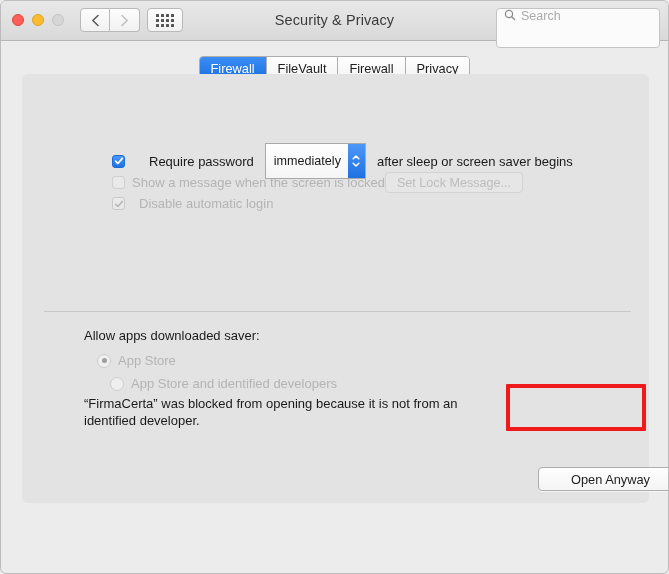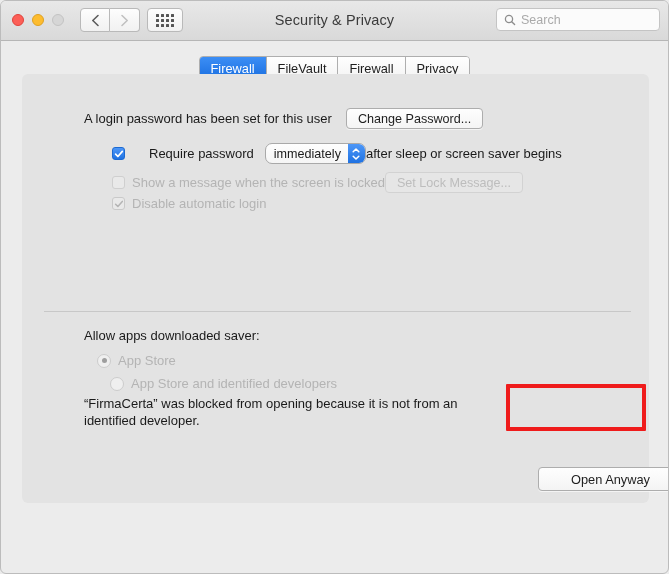--- a/index.html
+++ b/index.html
@@ -91,26 +91,26 @@
     text-align: center;
     font-size: 14.5px;
     color: #3b3b3b;
     font-weight: 400;
     letter-spacing: 0.1px;
   }
 
   .searchbox {
     position: absolute;
     right: 8px; top: 7px;
-    width: 164px; height: 23px;
+    width: 164px; height: 40px;
     background: #fbfbfb;
     border: 1px solid #c4c4c4;
     border-radius: 4px;
     box-sizing: border-box;
-    display: flex; align-items: center;
+    display: flex; 
     padding-left: 7px;
   }
   .searchbox .sicon { margin-right: 5px; }
   .searchbox .sph {
     font-size: 12.5px; color: #aaa;
   }
 
   
   .tabsrow {
     position: absolute;
@@ -208,24 +208,24 @@
     border: 1px solid #cccccc;
   }
   .rad .dot {
     width: 5px; height: 5px; border-radius: 50%;
     background: #9e9e9e;
   }
 
   
   .popup {
     display: inline-flex; align-items: center;
-    height: 21px;
+    height: 36px;
     background: linear-gradient(to bottom,#fefefe,#f5f5f5);
     border: 1px solid #a9a9a9;
-    border-radius: 7px;
+    border-radius: 0;
     box-sizing: border-box;
     overflow: hidden;
     justify-content: space-between;
   }
   .popup .pv {
     padding: 0 7px 0 8px;
     font-size: 12.6px;
     color: #1a1a1a;
     white-space: nowrap;
   }
@@ -328,59 +328,55 @@
     <div class="tabs">
       <div class="tab active">Firewall</div>
       <div class="tab">FileVault</div>
       <div class="tab">Firewall</div>
       <div class="tab">Privacy</div>
     </div>
   </div>
 
   <div class="panel">
 
-    <div class="row" style="left:62px; top:34px;">
-      <span class="lbl">A login password has been set for this user</span>
-      <span class="pbtn" style="margin-left:14px;">Change Password...</span>
-    </div>
 
     <div class="row" style="left:90px; top:69px;">
       <span class="cbx on">
         <svg width="10" height="10" viewBox="0 0 10 10">
           <polyline points="1.6,5.2 3.9,7.5 8.3,2.4" fill="none" stroke="#ffffff" stroke-width="1.7" stroke-linecap="round" stroke-linejoin="round"></polyline>
         </svg>
       </span>
       <span class="lbl" style="margin-left:24px;">Require password</span>
       <span class="popup" style="margin-left:11px;">
         <span class="pv">immediately</span>
         <span class="parrows">
           <svg width="8" height="5" viewBox="0 0 8 5">
             <polyline points="1.2,3.8 4,1 6.8,3.8" fill="none" stroke="#fff" stroke-width="1.5" stroke-linecap="round" stroke-linejoin="round"></polyline>
           </svg>
           <svg width="8" height="5" viewBox="0 0 8 5">
             <polyline points="1.2,1.2 4,4 6.8,1.2" fill="none" stroke="#fff" stroke-width="1.5" stroke-linecap="round" stroke-linejoin="round"></polyline>
           </svg>
         </span>
       </span>
-      <span class="lbl" style="">after sleep or screen saver begins</span>
+      <span class="lbl" style="margin-left:11px;">after sleep or screen saver begins</span>
     </div>
 
     <div class="row" style="left:90px; top:98px;">
       <span class="cbx dimoff"></span>
       <span class="lbl dim" style="margin-left:7px;">Show a message when the screen is locked</span>
       <span class="pbtn dim" style="margin-left:0;">Set Lock Message...</span>
     </div>
 
     <div class="row" style="left:90px; top:122px;">
       <span class="cbx dimon">
         <svg width="10" height="10" viewBox="0 0 10 10">
           <polyline points="1.6,5.2 3.9,7.5 8.3,2.4" fill="none" stroke="#b4b4b4" stroke-width="1.5" stroke-linecap="round" stroke-linejoin="round"></polyline>
         </svg>
       </span>
-      <span class="lbl dim" style="margin-left:7px;">Disable automatic login</span>
+      <span class="lbl dim" style="margin-left:14px;">Disable automatic login</span>
     </div>
 
     <div class="sep"></div>
 
     <div class="row" style="left:62px; top:254px;">
       <span class="lbl">Allow apps downloaded saver:</span>
     </div>
 
     <div class="row" style="left:75px; top:279px;">
       <span class="rad">

